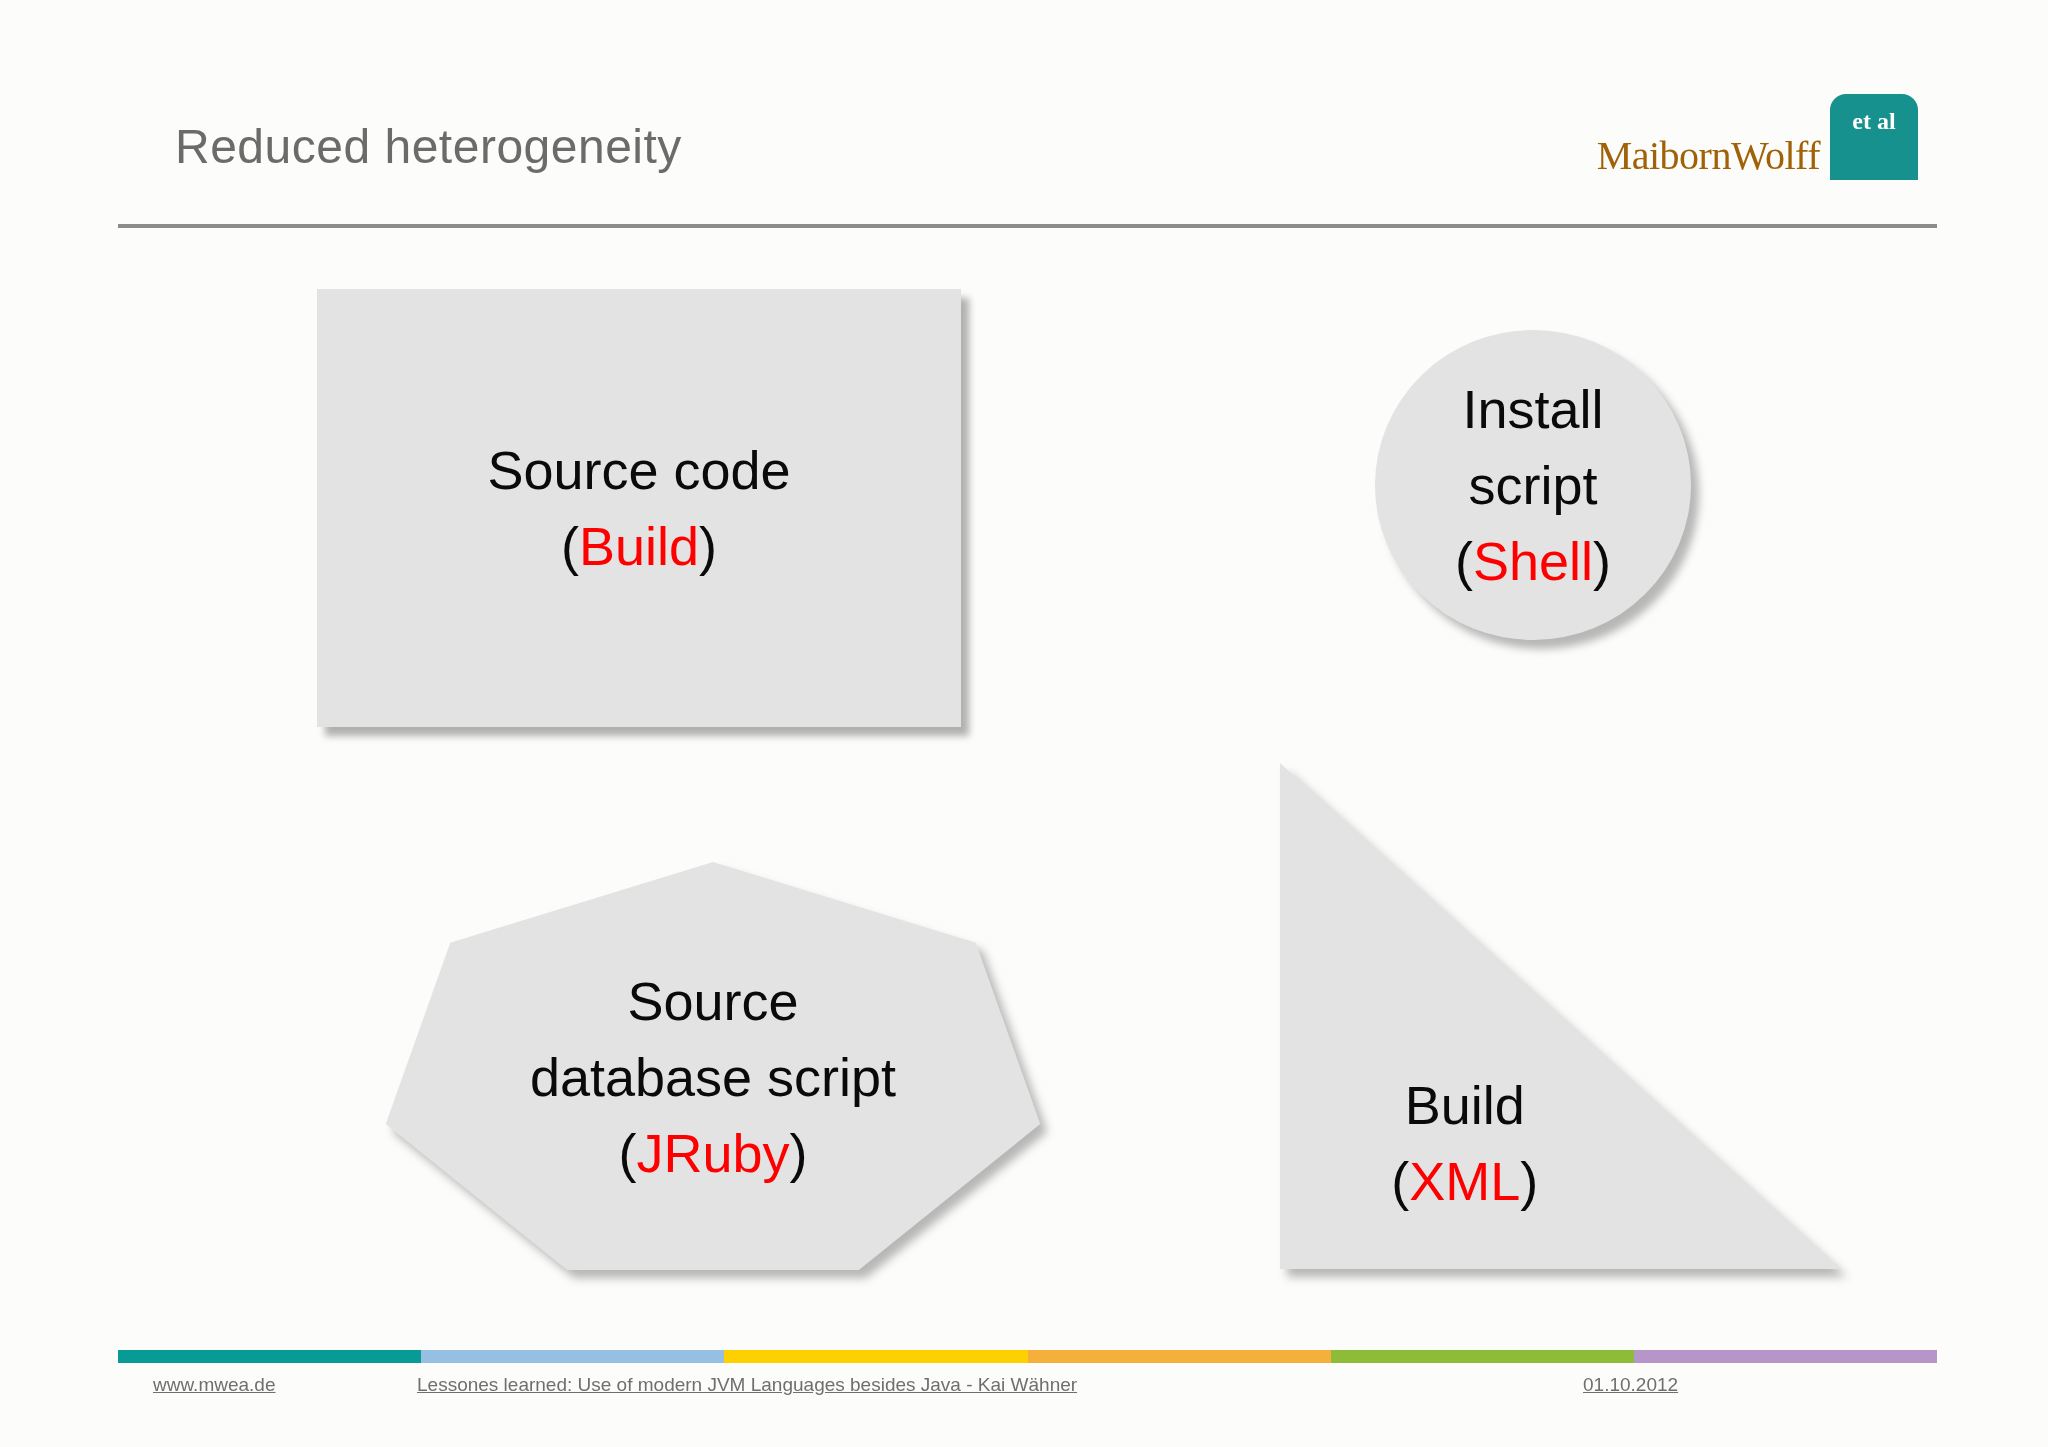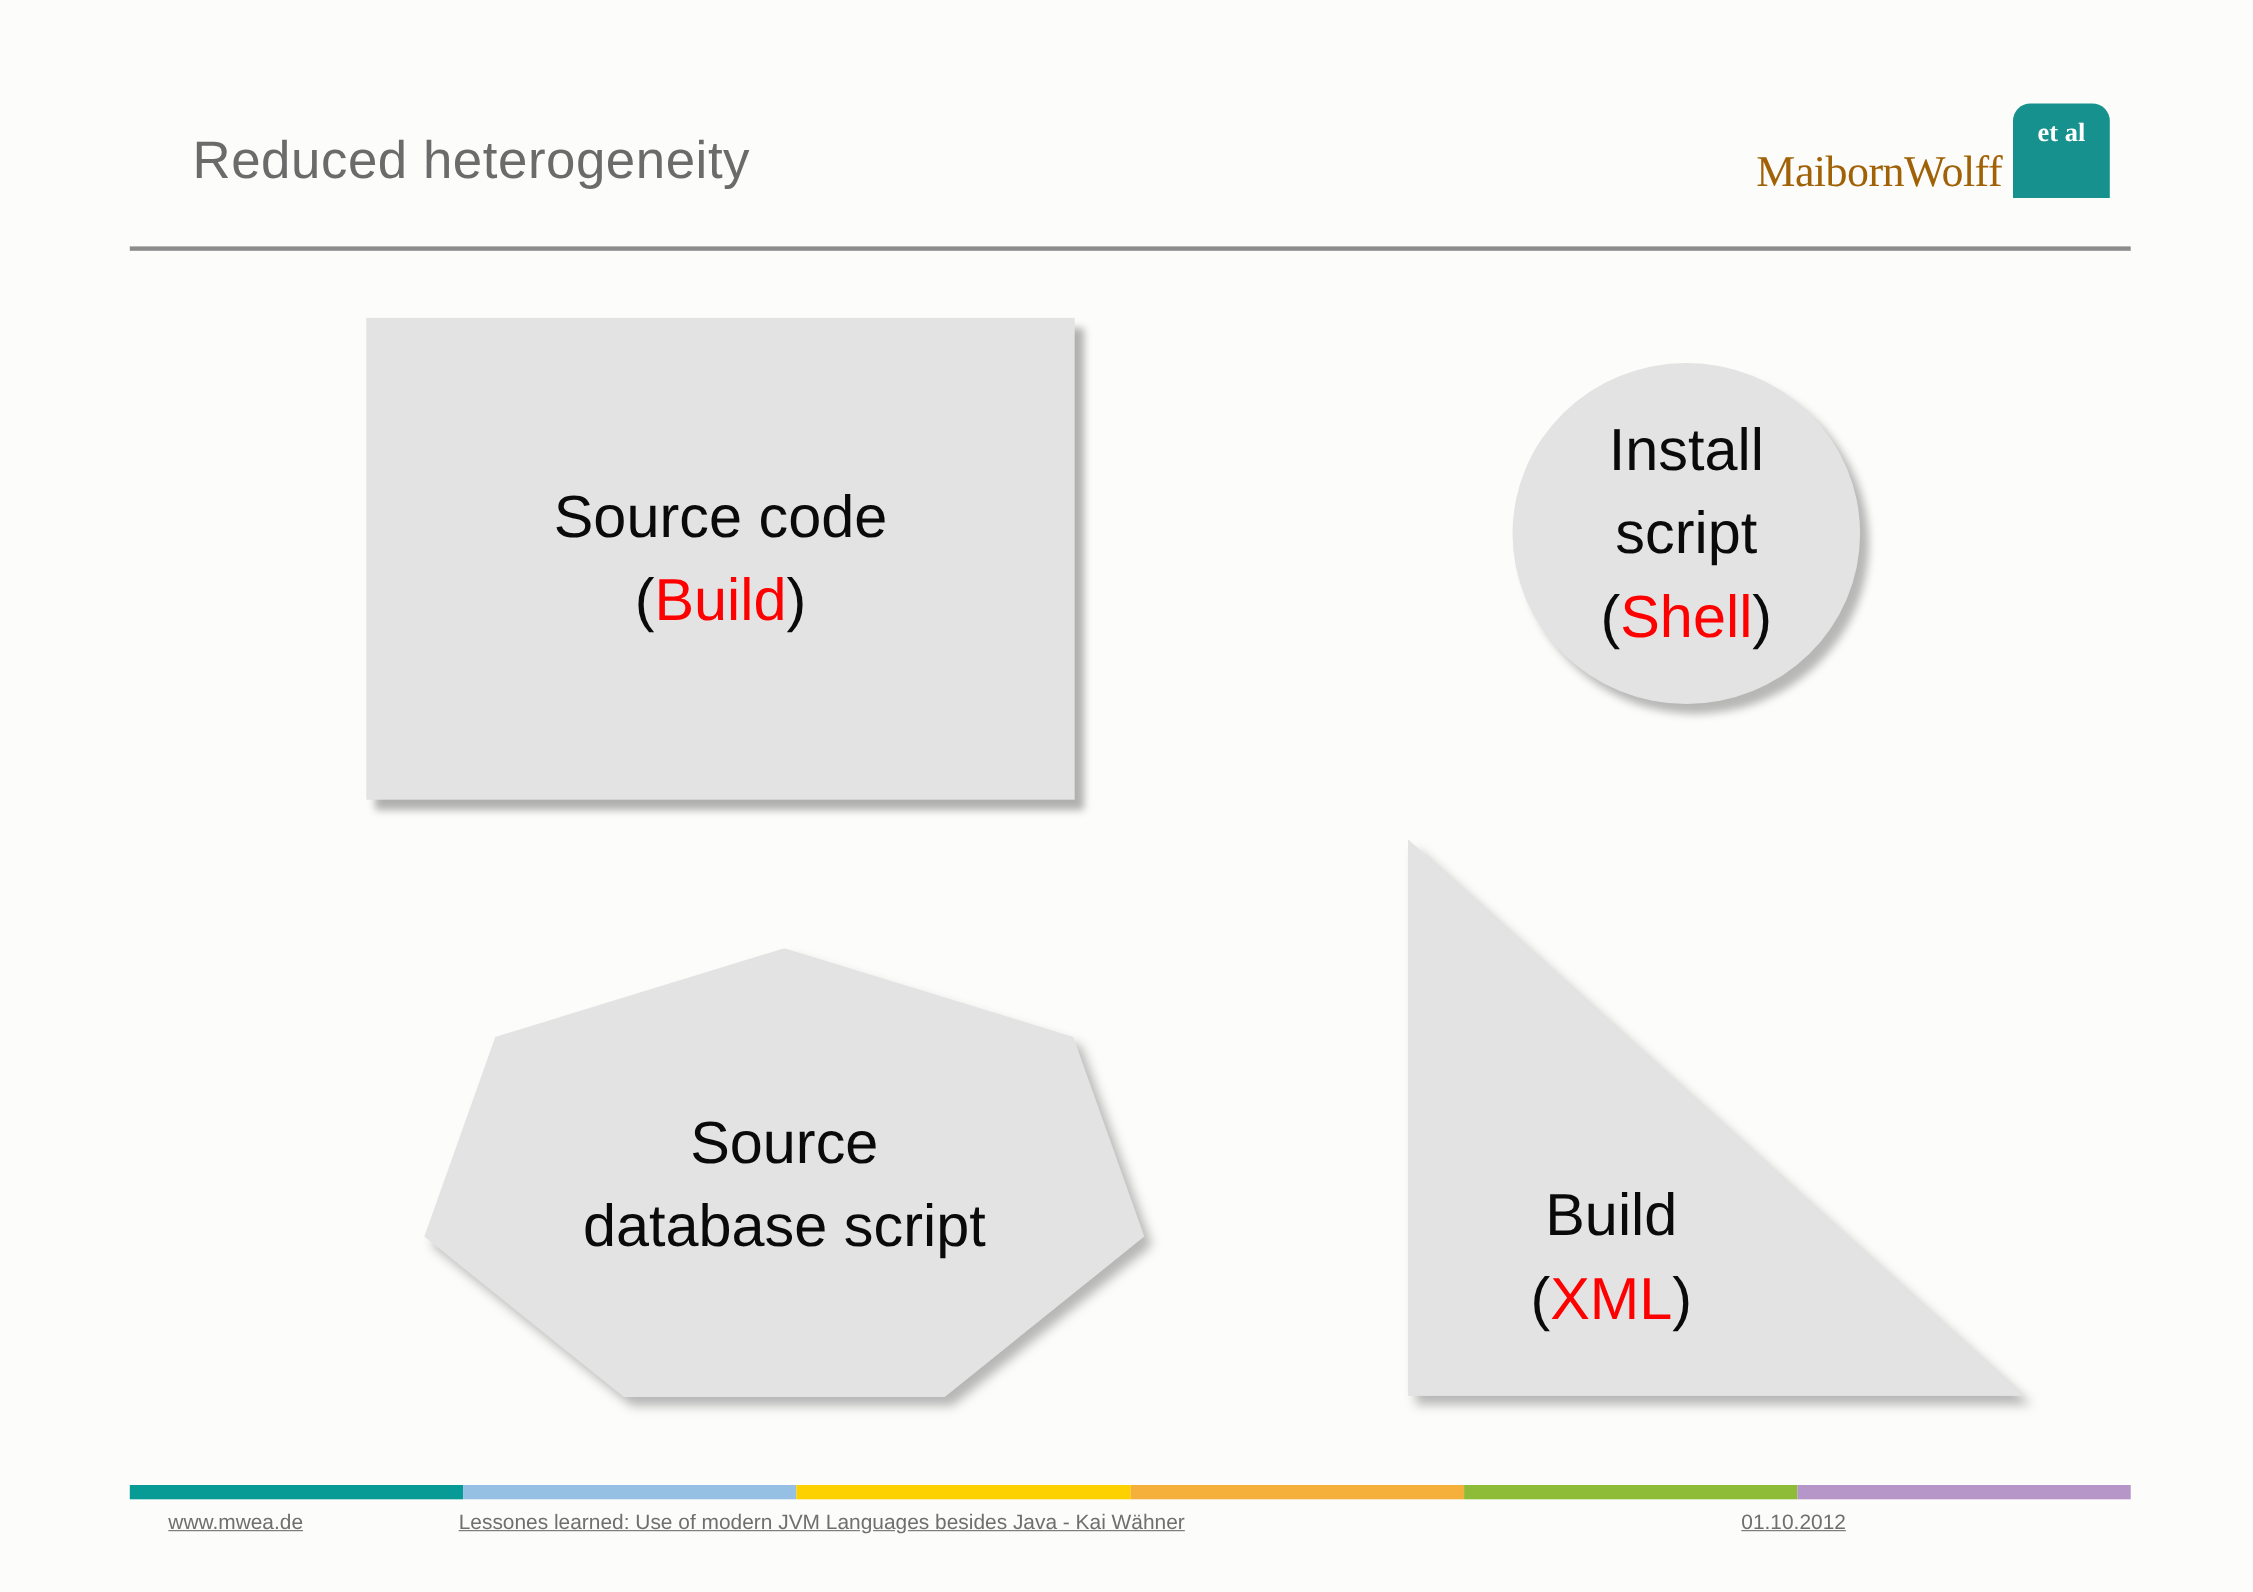--- a/index.html
+++ b/index.html
@@ -32,21 +32,21 @@
     box-sizing:border-box;
     font-family:"Liberation Serif", serif;font-weight:bold;font-size:24px;color:#ffffff;
     white-space:nowrap;
   }
   
   .shape-text{
     font-size:54px;line-height:76px;color:#0a0a0a;text-align:center;
   }
   .lang{color:var(--accent-red,#ff0000);}
   .rect-shape{
-    position:absolute;left:333px;top:289px;width:644px;height:438px;
+    position:absolute;left:317px;top:289px;width:644px;height:438px;
     background:var(--shape-fill,#e3e3e3);
     box-shadow:8px 9px 7px rgba(0,0,0,0.30);
     display:flex;flex-direction:column;justify-content:center;align-items:center;
   }
   .circle-shape{
     position:absolute;left:1375px;top:330px;width:316px;height:310px;
     background:var(--shape-fill,#e3e3e3);border-radius:50%;
     box-shadow:8px 9px 8px rgba(0,0,0,0.28);
     display:flex;flex-direction:column;justify-content:center;align-items:center;
   }
@@ -114,20 +114,23 @@
         <span>(</span><span class="lang">Shell</span><span>)</span>
       </div>
     </div>
   </div>
 
   <div class="heptagon-wrap">
     <div class="heptagon-shape">
       <div class="shape-text">
         <div>Source</div>
         <div>database script</div>
+        <div>
+          <span>(</span><span class="lang">JRuby</span><span>)</span>
+        </div>
       </div>
     </div>
   </div>
 
   <div class="triangle-wrap">
     <div class="triangle-shape">
       <div class="shape-text triangle-text">
         <div>Build</div>
         <div>
           <span>(</span><span class="lang">XML</span><span>)</span>

